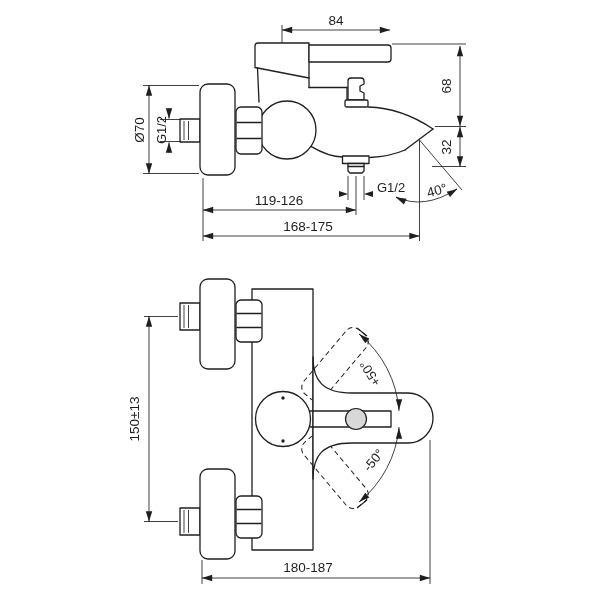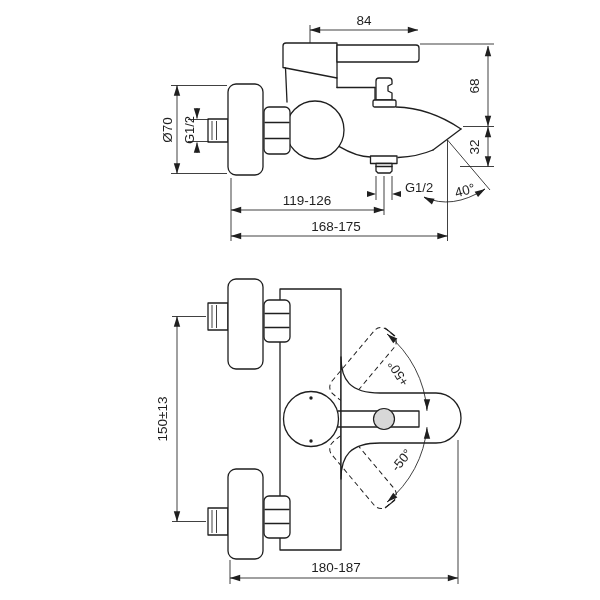--- a/index.html
+++ b/index.html
@@ -1,17 +1,17 @@
 <!DOCTYPE html>
 <html><head>
 <meta charset="utf-8">
 <style>
   html,body{margin:0;padding:0;}
   body{width:600px;height:600px;background:#ffffff;font-family:"Liberation Sans",sans-serif;}
-  .canvas{position:relative;width:495px;height:600px;background:#f9a8d4;overflow:hidden;margin-left:28px;}
+  .canvas{position:relative;width:495px;height:600px;background:#f9a8d4;overflow:hidden;}
   svg{display:block;}
   .part{fill:#ffffff;stroke:#1f1f1f;stroke-width:1.3;stroke-linejoin:round;stroke-linecap:round;}
   .pline{fill:none;stroke:#1f1f1f;stroke-width:1.3;stroke-linejoin:round;stroke-linecap:round;}
   .thin{fill:none;stroke:#1f1f1f;stroke-width:0.85;stroke-linecap:butt;}
   .dash{fill:none;stroke:#1f1f1f;stroke-width:1;stroke-dasharray:5 3.5;}
   .tick{fill:none;stroke:#1f1f1f;stroke-width:1.1;}
   text{font-family:"Liberation Sans",sans-serif;font-size:13.5px;fill:#1f1f1f;}
   .sm{font-size:13px;}
   .arrowpoly{fill:#1f1f1f;stroke:none;}
 </style>

